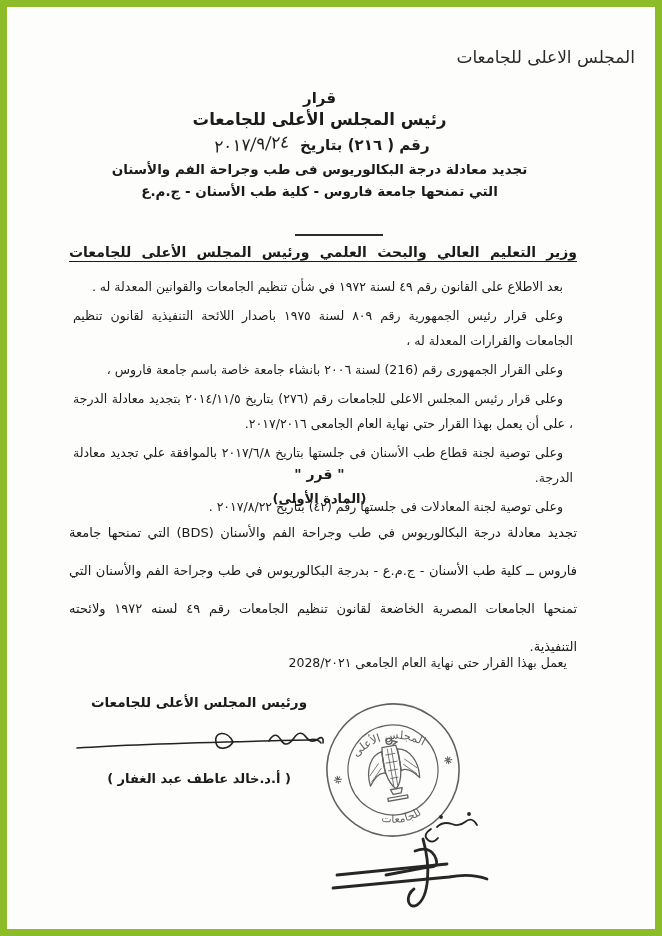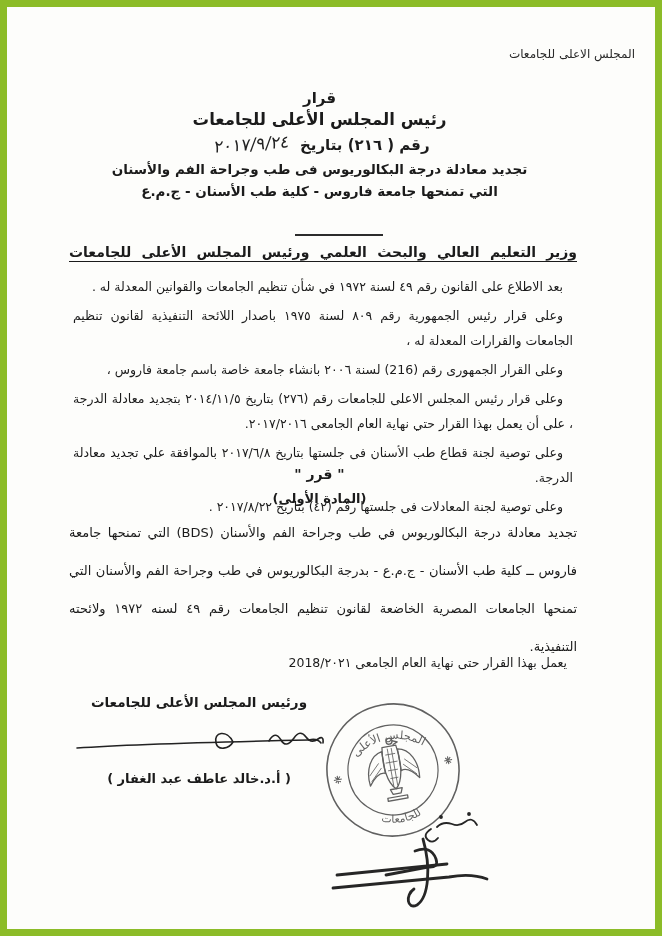--- a/index.html
+++ b/index.html
@@ -2,21 +2,21 @@
 <html lang="ar"><head>
 <meta charset="utf-8">
 <style>
   html,body{margin:0;padding:0;background:#e8e8e8;}
   .page{
     position:relative; width:662px; height:936px; box-sizing:border-box;
     background:#fdfdfb; border:7px solid #8cbc28; overflow:hidden;
     direction:rtl; color:#1b1b1b;
     font-family:"DejaVu Sans", sans-serif;
   }
-  .org{position:absolute; top:40px; right:20px; font-size:12px; color:#2a2a2a; letter-spacing:.3px;}
+  .org{position:absolute; top:40px; right:20px; font-size:17px; color:#2a2a2a; letter-spacing:.3px;}
   .title-block{position:absolute; top:82px; left:62px; right:85px; text-align:center;}
   .t-kind{font-size:15px; font-weight:bold; line-height:19px;}
   .t-issuer{font-size:16.5px; font-weight:bold; line-height:23px;}
   .t-number{font-size:15px; font-weight:bold; line-height:26px;}
   .hw{display:inline-block; font-size:17px; font-weight:400; transform:rotate(-4deg) skewX(-8deg);
       margin:0 5px; letter-spacing:2px; color:#222;}
   .t-regarding{font-size:12px; line-height:22px; margin-top:4px;}
   .t-subject{font-size:13.5px; font-weight:bold; line-height:22px;}
   .divider{position:absolute; top:227px; left:288px; width:88px; border-top:2px solid #2c2c2c;}
   .pre-heading{
@@ -76,21 +76,21 @@
     <p>وعلى قرار رئيس المجلس الاعلى للجامعات رقم (٢٧٦) بتاريخ ٢٠١٤/١١/٥ بتجديد معادلة الدرجة ، على أن يعمل بهذا القرار حتي نهاية العام الجامعى ٢٠١٧/٢٠١٦.</p>
     <p>وعلى توصية لجنة قطاع طب الأسنان فى جلستها بتاريخ ٢٠١٧/٦/٨ بالموافقة علي تجديد معادلة الدرجة.</p>
     <p>وعلى توصية لجنة المعادلات فى جلستها رقم (٤٢) بتاريخ ٢٠١٧/٨/٢٢ .</p>
   </div>
 
   <div class="qarar">" قرر "</div>
 
   <div class="art-title art1-title">(المادة الأولى)</div>
   <div class="art1-text">تجديد معادلة درجة البكالوريوس في طب وجراحة الفم والأسنان (BDS) التي تمنحها جامعة فاروس ــ كلية طب الأسنان - ج.م.ع - بدرجة البكالوريوس في طب وجراحة الفم والأسنان  التي تمنحها الجامعات المصرية الخاضعة لقانون تنظيم الجامعات رقم ٤٩ لسنه ١٩٧٢ ولائحته التنفيذية.</div>
 
-  <div class="art2-text">يعمل بهذا القرار حتى نهاية العام الجامعى 2018/٢٠٢١</div>
+  <div class="art2-text">يعمل بهذا القرار حتى نهاية العام الجامعى 2028/٢٠٢١</div>
 
   <div class="sig-block">
     <div class="sig-title">ورئيس المجلس الأعلى للجامعات</div>
     <svg class="sig-svg" width="252" height="42" viewBox="0 0 252 42">
       <g fill="none" stroke="#222" stroke-width="1.6" stroke-linecap="round">
         <path d="M4,31 C60,27 140,25 236,23"></path>
         <path d="M160,25 c -6,-13 -20,-10 -17,1 c 2,8 13,6 17,-1"></path>
         <path d="M196,24 q 6,-11 12,-1 q 5,9 13,-2 q 6,-9 12,-1 q 5,7 12,2 q 6,-4 5,4"></path>
         <path d="M236,23 q 8,-2 12,3"></path>
       </g>

